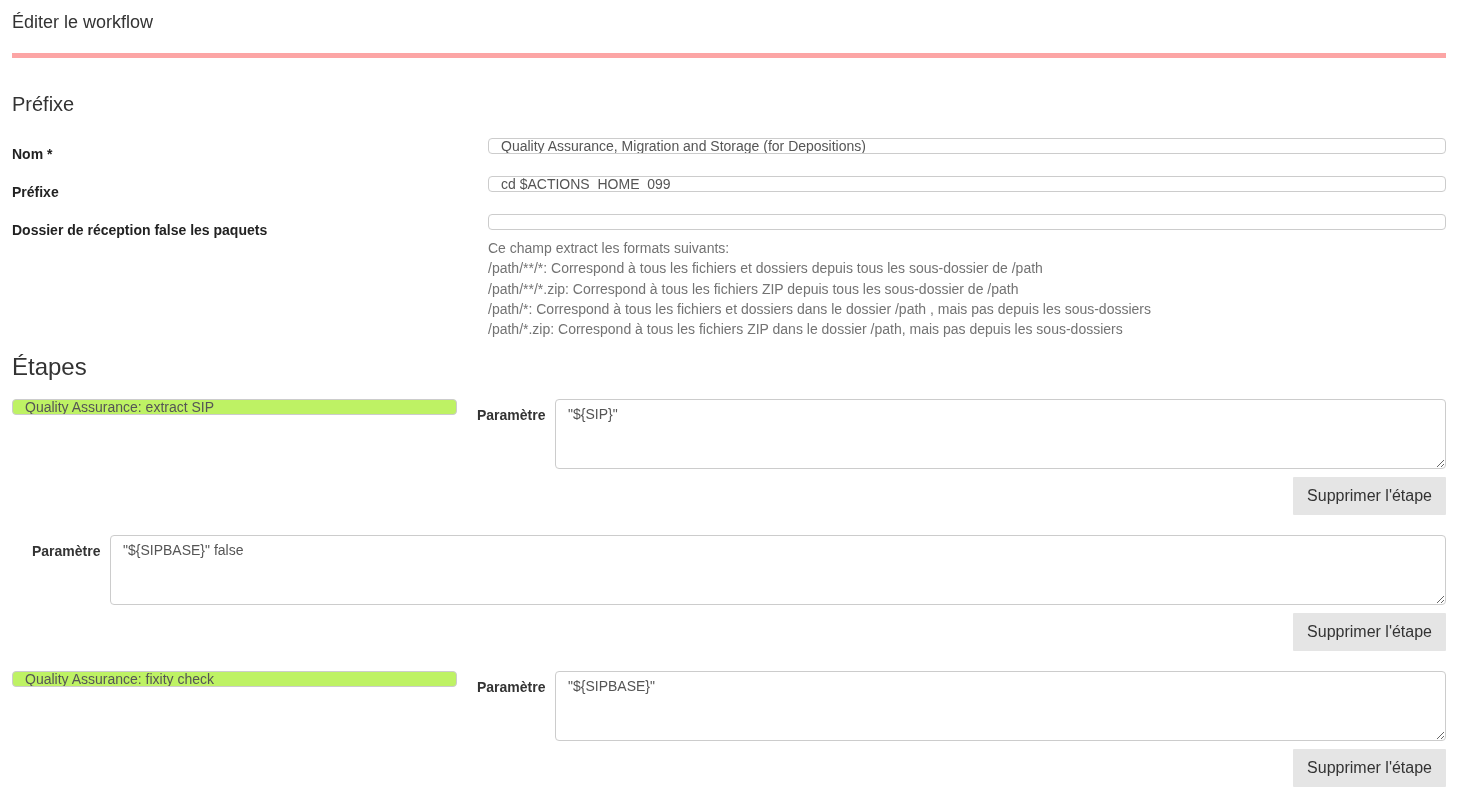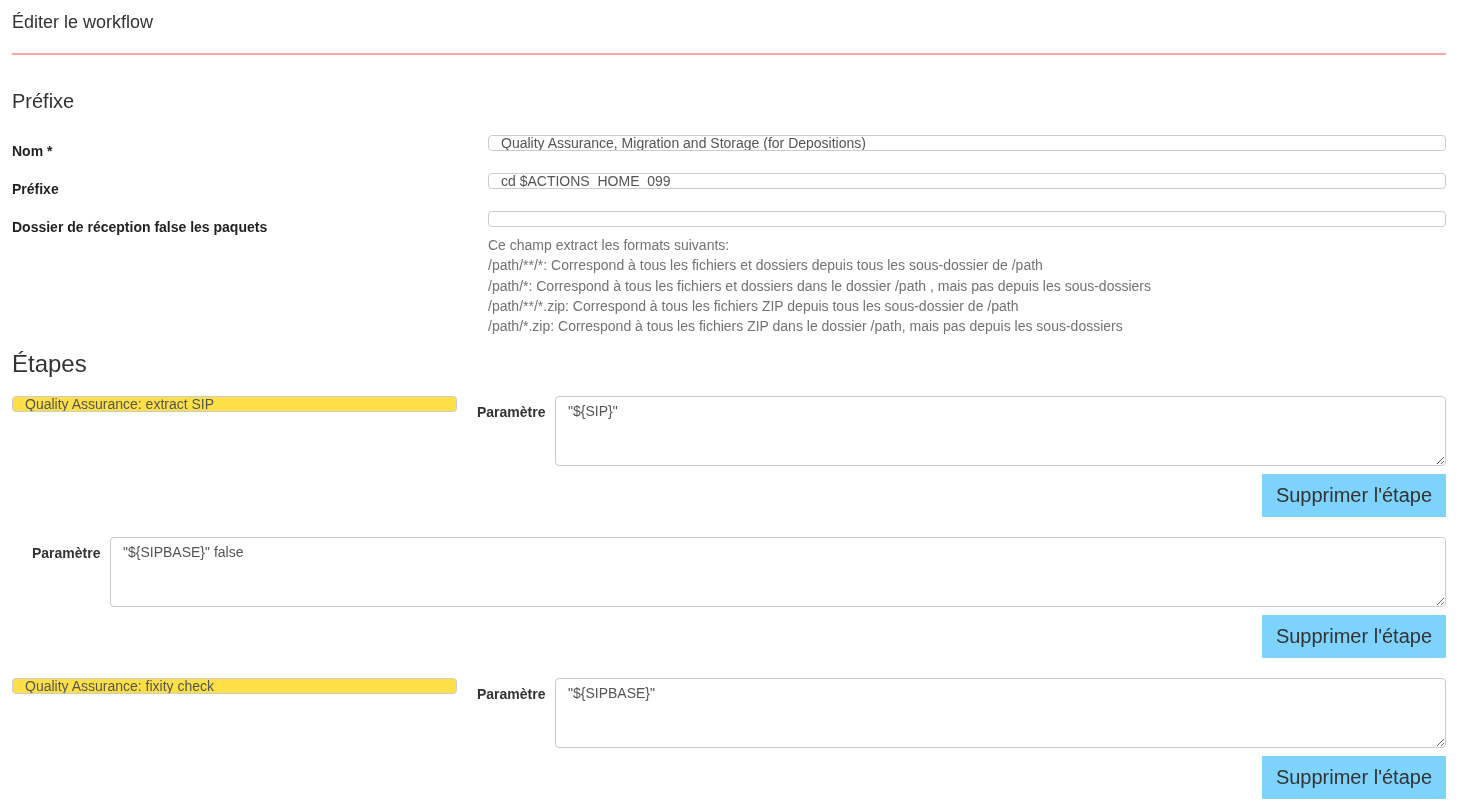--- a/index.html
+++ b/index.html
@@ -12,21 +12,21 @@
       font-size: 14px;
       color: #333;
       background: #fff;
       padding: 12px 12px 20px 12px;
     }
     .page-title {
       font-size: 18px;
       font-weight: 400;
       color: #333;
       padding-bottom: 20px;
-      border-bottom: 2px solid #fca5a5;
+      border-bottom: 5px solid #fca5a5;
       margin-bottom: 35px;
     }
     .section-heading {
       font-size: 20px;
       font-weight: 400;
       color: #333;
       margin-bottom: 22px;
     }
     .form-row {
       display: flex;
@@ -78,21 +78,21 @@
       gap: 0;
     }
     .step-select {
       width: 445px;
       flex: 0 0 445px;
       height: 34px;
       padding: 6px 12px;
       font-size: 14px;
       border: 1px solid #ccc;
       border-radius: 4px;
-      background: #fde047;
+      background: #bef264;
       color: #555;
       font-family: inherit;
     }
     .step-param-label {
       width: 78px;
       flex: 0 0 78px;
       margin-left: 20px;
       font-weight: 700;
       font-size: 14px;
       padding-top: 8px;
@@ -107,25 +107,25 @@
       font-family: inherit;
       color: #555;
       resize: both;
     }
     .step-actions {
       display: flex;
       justify-content: flex-end;
       margin-top: 8px;
     }
     .btn-delete {
-      background: #7dd3fc;
+      background: #e5e5e5;
       border: none;
       border-radius: 1px;
       padding: 10px 14px;
-      font-size: 20px;
+      font-size: 16px;
       color: #333;
       cursor: pointer;
       font-family: inherit;
     }
   </style>
 </head>
 <body>
 
 <h1 class="page-title">Éditer le workflow</h1>
 
@@ -145,22 +145,22 @@
   </div>
 </div>
 
 <div class="form-row">
   <label class="form-label">Dossier de réception false les paquets</label>
   <div class="form-input-wrap">
     <input type="text" value="" style="">
     <div class="help-block">
       <span class="line">Ce champ extract les formats suivants:</span>
       <span class="line">/path/**/*: Correspond à tous les fichiers et dossiers depuis tous les sous-dossier de /path</span>
+      <span class="line">/path/**/*.zip: Correspond à tous les fichiers ZIP depuis tous les sous-dossier de /path</span>
       <span class="line">/path/*: Correspond à tous les fichiers et dossiers dans le dossier /path , mais pas depuis les sous-dossiers</span>
-      <span class="line">/path/**/*.zip: Correspond à tous les fichiers ZIP depuis tous les sous-dossier de /path</span>
       <span class="line">/path/*.zip: Correspond à tous les fichiers ZIP dans le dossier /path, mais pas depuis les sous-dossiers</span>
     </div>
   </div>
 </div>
 
 <h2 class="section-heading etapes-heading">Étapes</h2>
 
 <div class="step-block">
   <div class="step-row">
     <input type="text" class="step-select" value="Quality Assurance: extract SIP" style="">

